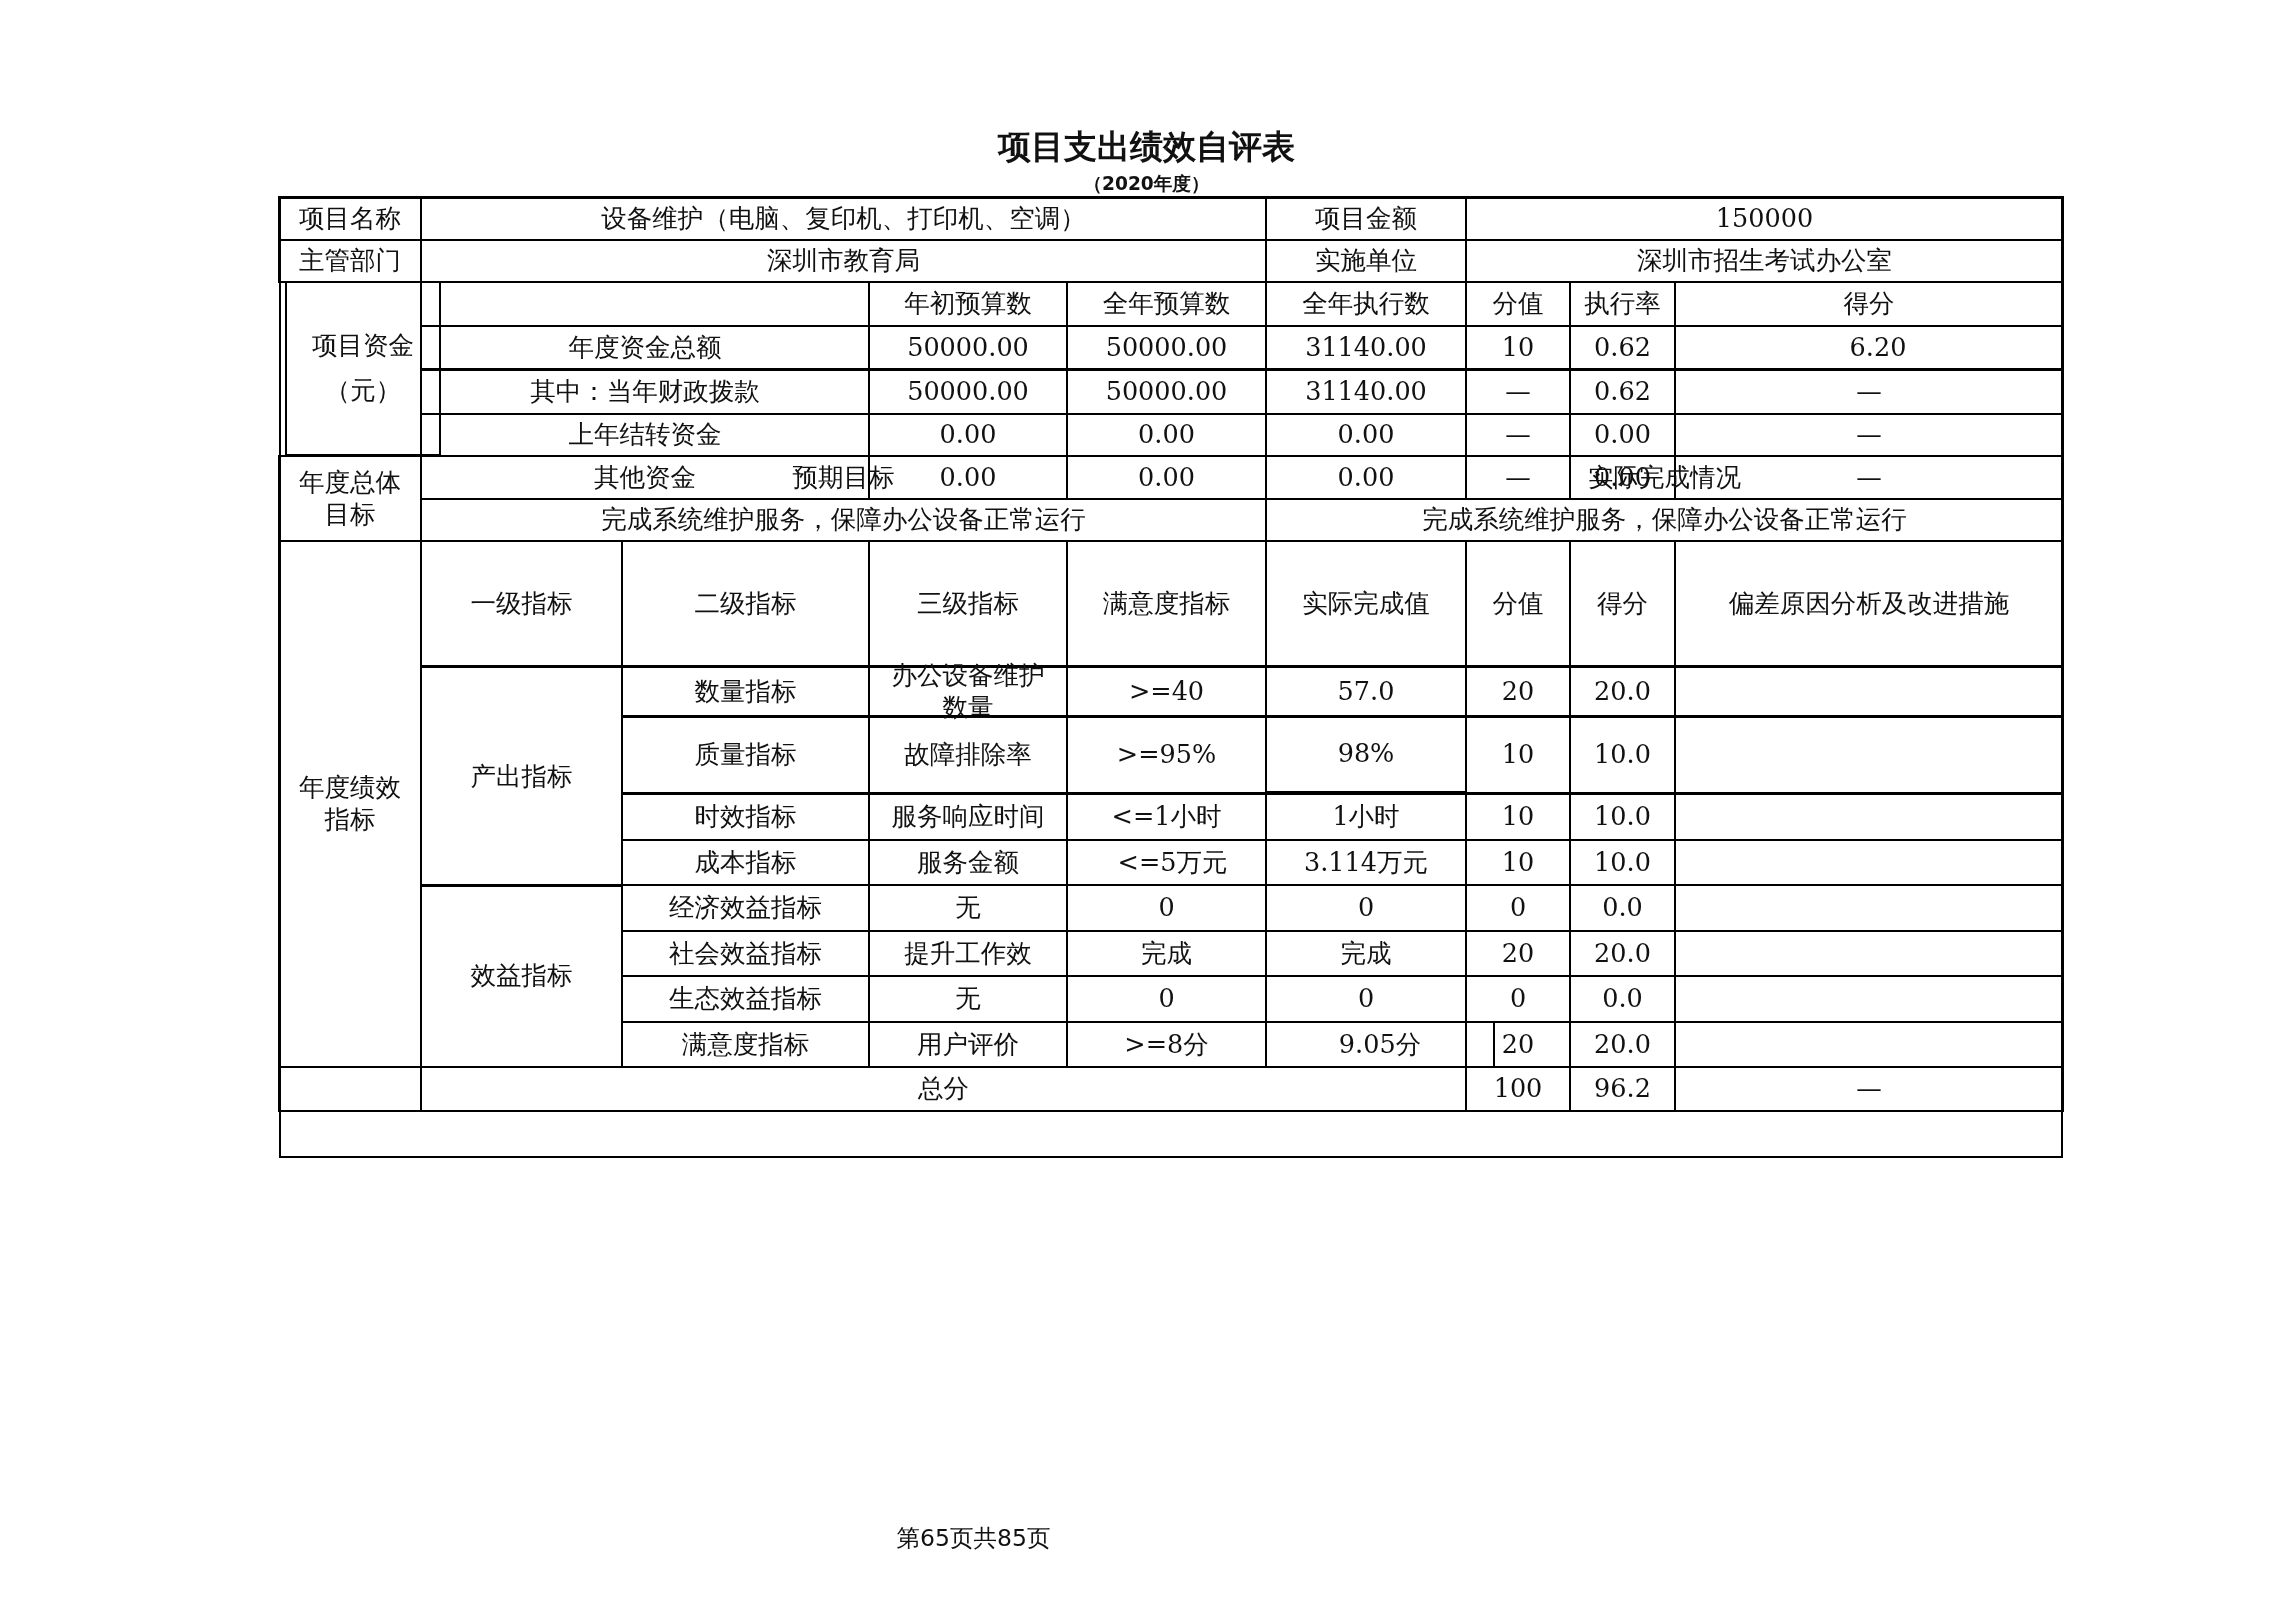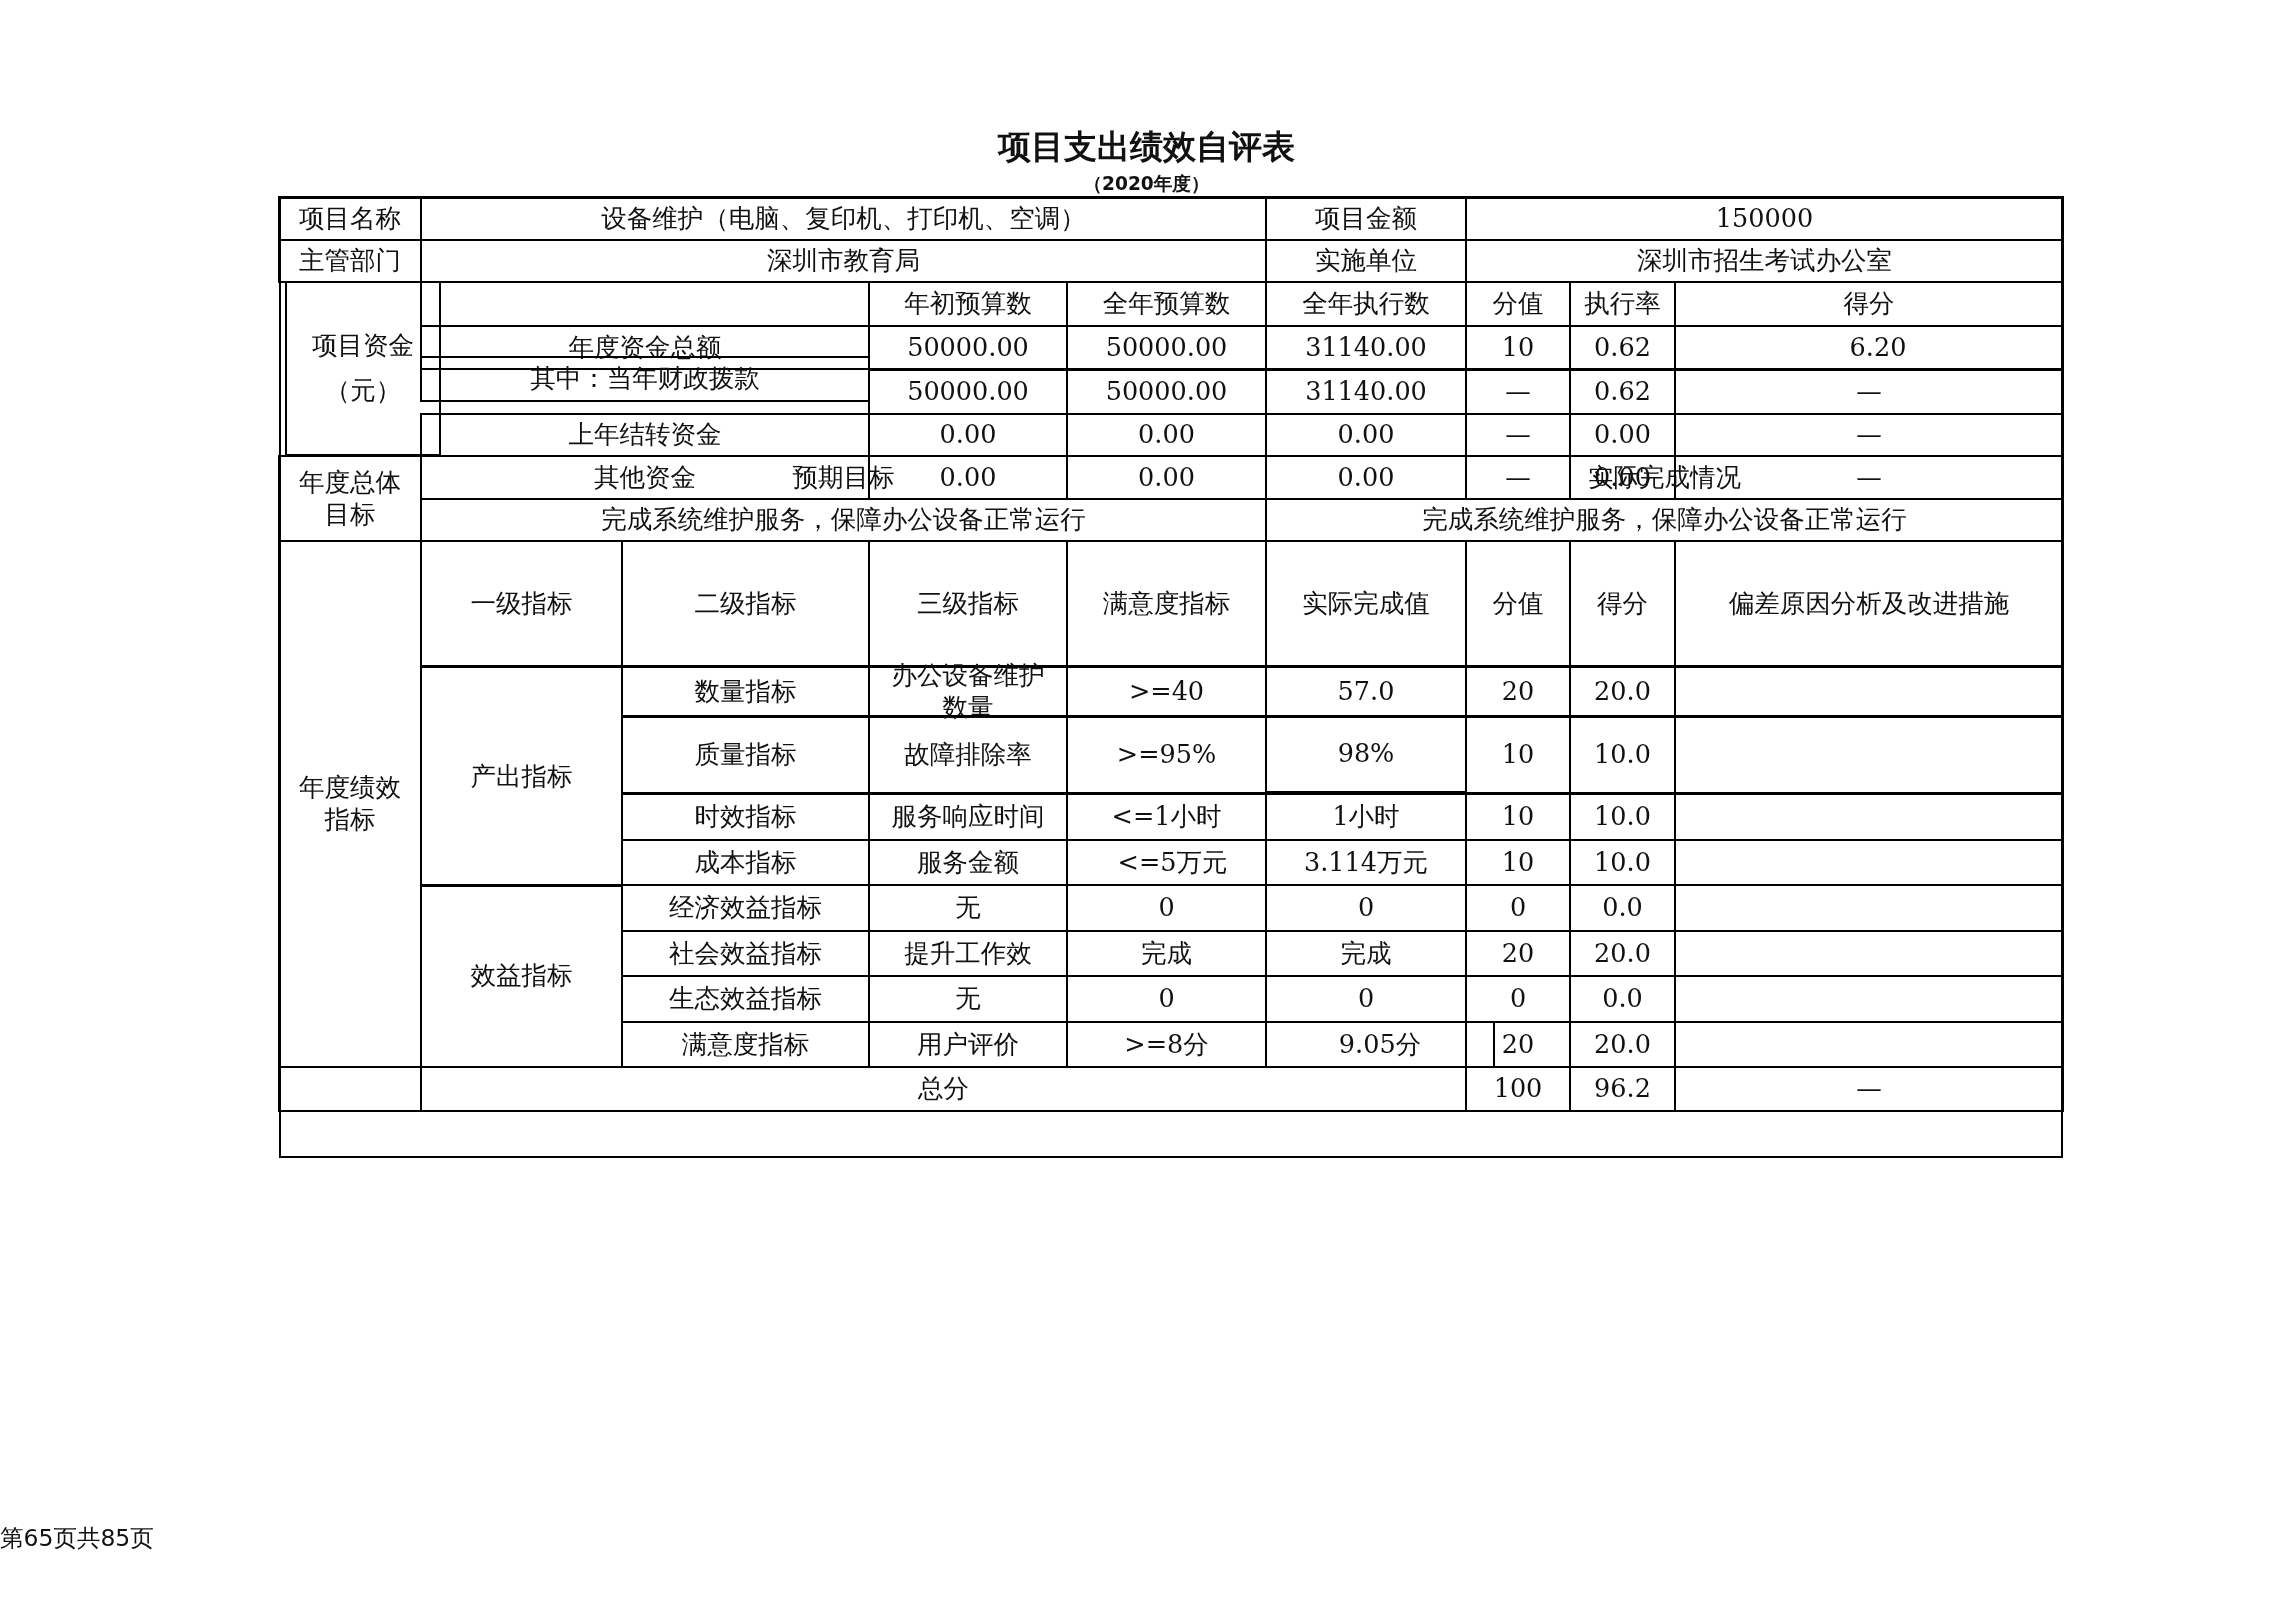--- a/index.html
+++ b/index.html
@@ -1,21 +1,21 @@
 <!DOCTYPE html>
 <html><head>
 <meta charset="utf-8">
 <style>
   html,body{margin:0;padding:0;background:#fff;}
   body{width:2293px;height:1621px;position:relative;overflow:hidden;font-family:"DejaVu Serif","Liberation Serif",serif;color:#111;}
   .title{position:absolute;left:0;width:2293px;top:125px;text-align:center;font-family:"DejaVu Sans","Liberation Sans",sans-serif;font-weight:bold;font-size:33px;}
   .subtitle{position:absolute;left:0;width:2293px;top:171px;text-align:center;font-family:"DejaVu Sans","Liberation Sans",sans-serif;font-weight:bold;font-size:18.6px;}
   .cell{position:absolute;box-sizing:border-box;border:2px solid #000;display:flex;align-items:center;justify-content:center;text-align:center;font-size:25.5px;line-height:1.25;margin:-1px 0 0 -1px;}
   .outer{position:absolute;left:279px;top:197px;width:1784px;height:961px;border:2.9px solid #000;box-sizing:border-box;pointer-events:none;}
-  .footer{position:absolute;left:0;width:1947px;top:1522px;font-size:23.5px;font-family:"DejaVu Sans","Liberation Sans",sans-serif;}
+  .footer{position:absolute;left:0;width:1947px;top:1522px;text-align:center;font-size:23.5px;font-family:"DejaVu Sans","Liberation Sans",sans-serif;}
 </style>
 </head>
 <body>
 
 <div class="title">项目支出绩效自评表</div>
 <div class="subtitle">（2020年度）</div>
 
 <div id="table">
     <div class="cell" style="left: 279px; top: 197px; width: 144px; height: 45px;">项目名称</div>
     <div class="cell" style="left: 421px; top: 197px; width: 847px; height: 45px;">设备维护（电脑、复印机、打印机、空调）</div>
@@ -36,21 +36,21 @@
     <div class="cell" style="left: 1466px; top: 282px; width: 106px; height: 46px;">分值</div>
     <div class="cell" style="left: 1570px; top: 282px; width: 107px; height: 46px;">执行率</div>
     <div class="cell" style="left: 1675px; top: 282px; width: 390px; height: 46px;">得分</div>
     <div class="cell" style="left: 421px; top: 326px; width: 450px; height: 45px;">年度资金总额</div>
     <div class="cell" style="left: 869px; top: 326px; width: 200px; height: 45px;">50000.00</div>
     <div class="cell" style="left: 1067px; top: 326px; width: 201px; height: 45px;">50000.00</div>
     <div class="cell" style="left: 1266px; top: 326px; width: 202px; height: 45px;">31140.00</div>
     <div class="cell" style="left: 1466px; top: 326px; width: 106px; height: 45px;">10</div>
     <div class="cell" style="left: 1570px; top: 326px; width: 107px; height: 45px;">0.62</div>
     <div class="cell" style="left: 1675px; top: 326px; width: 390px; height: 45px; padding-left: 18px;">6.20</div>
-    <div class="cell" style="left: 421px; top: 357px; width: 450px; height: 46px;">其中：当年财政拨款</div>
+    <div class="cell" style="left: 421px; top: 370px; width: 450px; height: 46px;">其中：当年财政拨款</div>
     <div class="cell" style="left: 869px; top: 370px; width: 200px; height: 46px;">50000.00</div>
     <div class="cell" style="left: 1067px; top: 370px; width: 201px; height: 46px;">50000.00</div>
     <div class="cell" style="left: 1266px; top: 370px; width: 202px; height: 46px;">31140.00</div>
     <div class="cell" style="left: 1466px; top: 370px; width: 106px; height: 46px;">—</div>
     <div class="cell" style="left: 1570px; top: 370px; width: 107px; height: 46px;">0.62</div>
     <div class="cell" style="left: 1675px; top: 370px; width: 390px; height: 46px;">—</div>
     <div class="cell" style="left: 421px; top: 414px; width: 450px; height: 44px;">上年结转资金</div>
     <div class="cell" style="left: 869px; top: 414px; width: 200px; height: 44px;">0.00</div>
     <div class="cell" style="left: 1067px; top: 414px; width: 201px; height: 44px;">0.00</div>
     <div class="cell" style="left: 1266px; top: 414px; width: 202px; height: 44px;">0.00</div>

